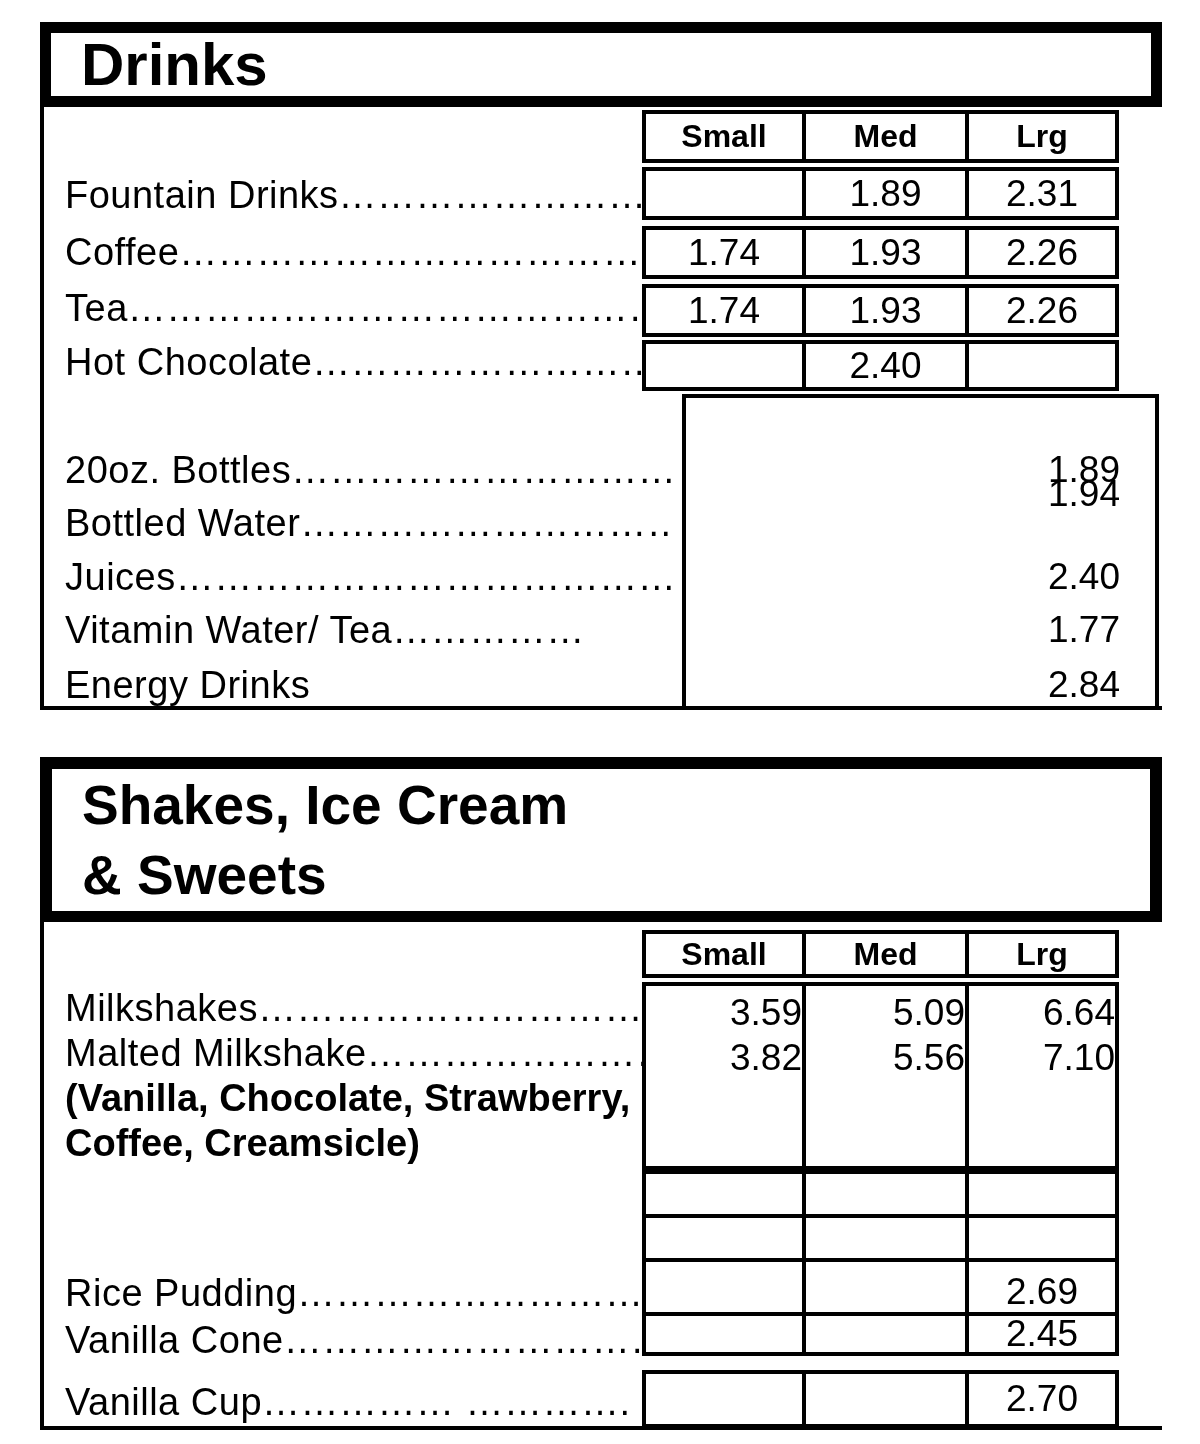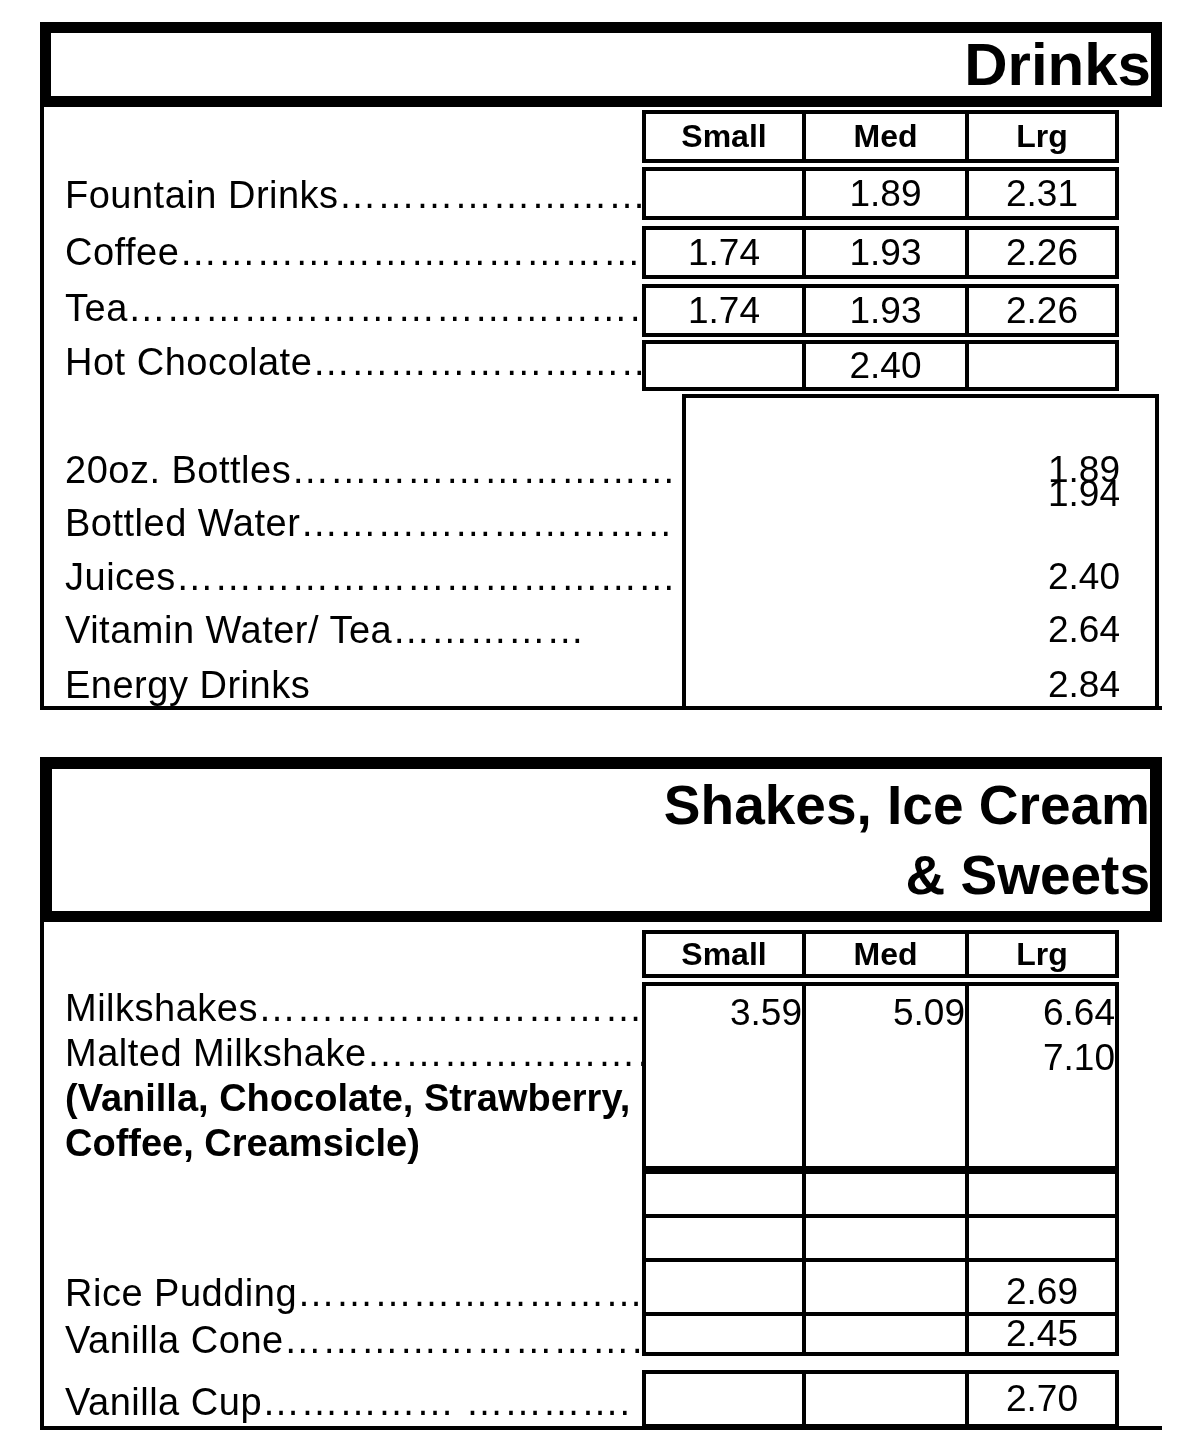--- a/index.html
+++ b/index.html
@@ -4,21 +4,21 @@
 <style>
   html,body{margin:0;padding:0;background:#ffffff;}
   .page{
     position:relative;width:1200px;height:1444px;background:#ffffff;
     font-family:"Liberation Sans", sans-serif;color:#000;overflow:hidden;
   }
   .title-box{
     position:absolute;left:40px;width:1122px;box-sizing:border-box;
     border:11px solid #000;background:#fff;
     display:flex;flex-direction:column;justify-content:center;
-    padding-left:30px;font-weight:bold;align-items:flex-end;
+    padding-left:30px;font-weight:bold;
   }
   #drinks-title-box{top:22px;height:85px;font-size:60px;}
   #shakes-title-box{top:757px;height:166px;font-size:55px;line-height:70px;border-width:12px;}
   .content-box{
     position:absolute;left:40px;width:1122px;box-sizing:border-box;
     border-left:4px solid #000;border-bottom:4px solid #000;background:#fff;
   }
   #drinks-content{top:107px;height:603px;}
   #shakes-content{top:922px;height:508px;}
   .item{
@@ -91,21 +91,21 @@
   <div class="prow" style="top:340px;height:51px">
     <div class="cell c1"></div>
     <div class="cell c2">2.40</div>
     <div class="cell c3"></div>
   </div>
 
   <div class="bigcell" style="top:394px;height:316px"></div>
   <div class="lrg-price" style="top:448px">1.89</div>
   <div class="lrg-price" style="top:472px">1.94</div>
   <div class="lrg-price" style="top:555px">2.40</div>
-  <div class="lrg-price" style="top:608px">2.64</div>
+  <div class="lrg-price" style="top:608px">1.77</div>
   <div class="lrg-price" style="top:663px">2.84</div>
 
   <div class="title-box" id="shakes-title-box">
     <span>Shakes, Ice Cream</span>
     <span>&amp; Sweets</span>
   </div>
 
   <div class="content-box" id="shakes-content"></div>
 
   <div class="item" style="top:986px">Milkshakes……………………………...</div>
@@ -118,23 +118,25 @@
 
   <div class="prow hdr" style="top:930px;height:48px">
     <div class="cell c1">Small</div>
     <div class="cell c2">Med</div>
     <div class="cell c3">Lrg</div>
   </div>
 
   <div class="prow" style="top:982px;height:188px">
     <div class="cell c1 tallcell">
       <div class="num-line">3.59</div>
+      <div class="num-line">3.82</div>
     </div>
     <div class="cell c2 tallcell">
       <div class="num-line">5.09</div>
+      <div class="num-line">5.56</div>
     </div>
     <div class="cell c3 tallcell">
       <div class="num-line">6.64</div>
       <div class="num-line">7.10</div>
     </div>
   </div>
 
   <div class="prow" style="top:1170px;height:48px">
     <div class="cell c1"></div>
     <div class="cell c2"></div>

